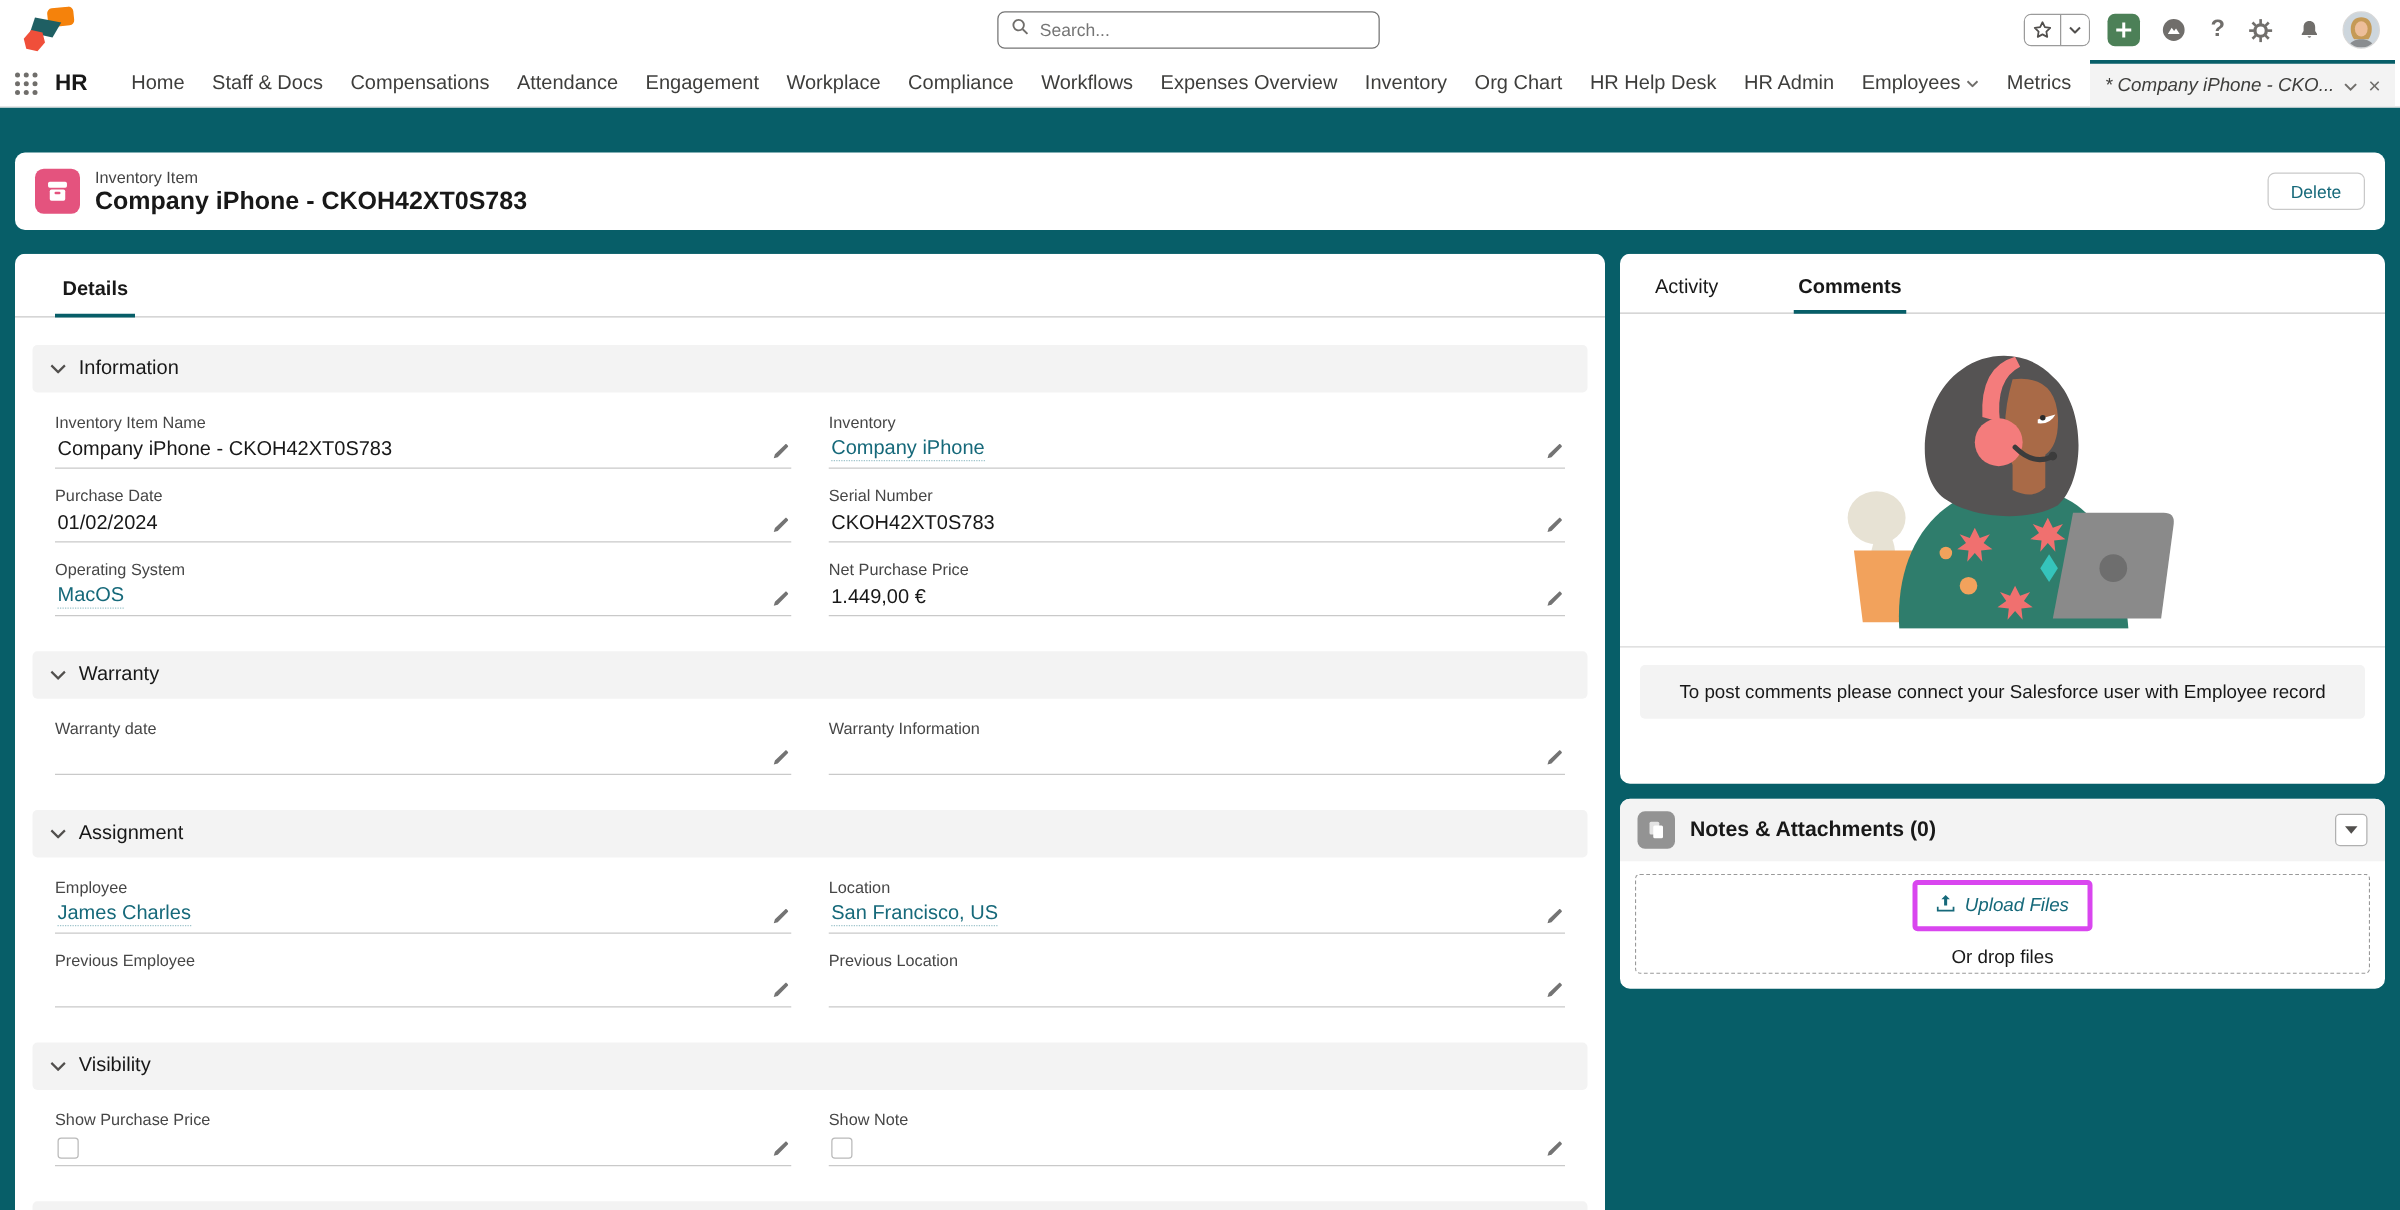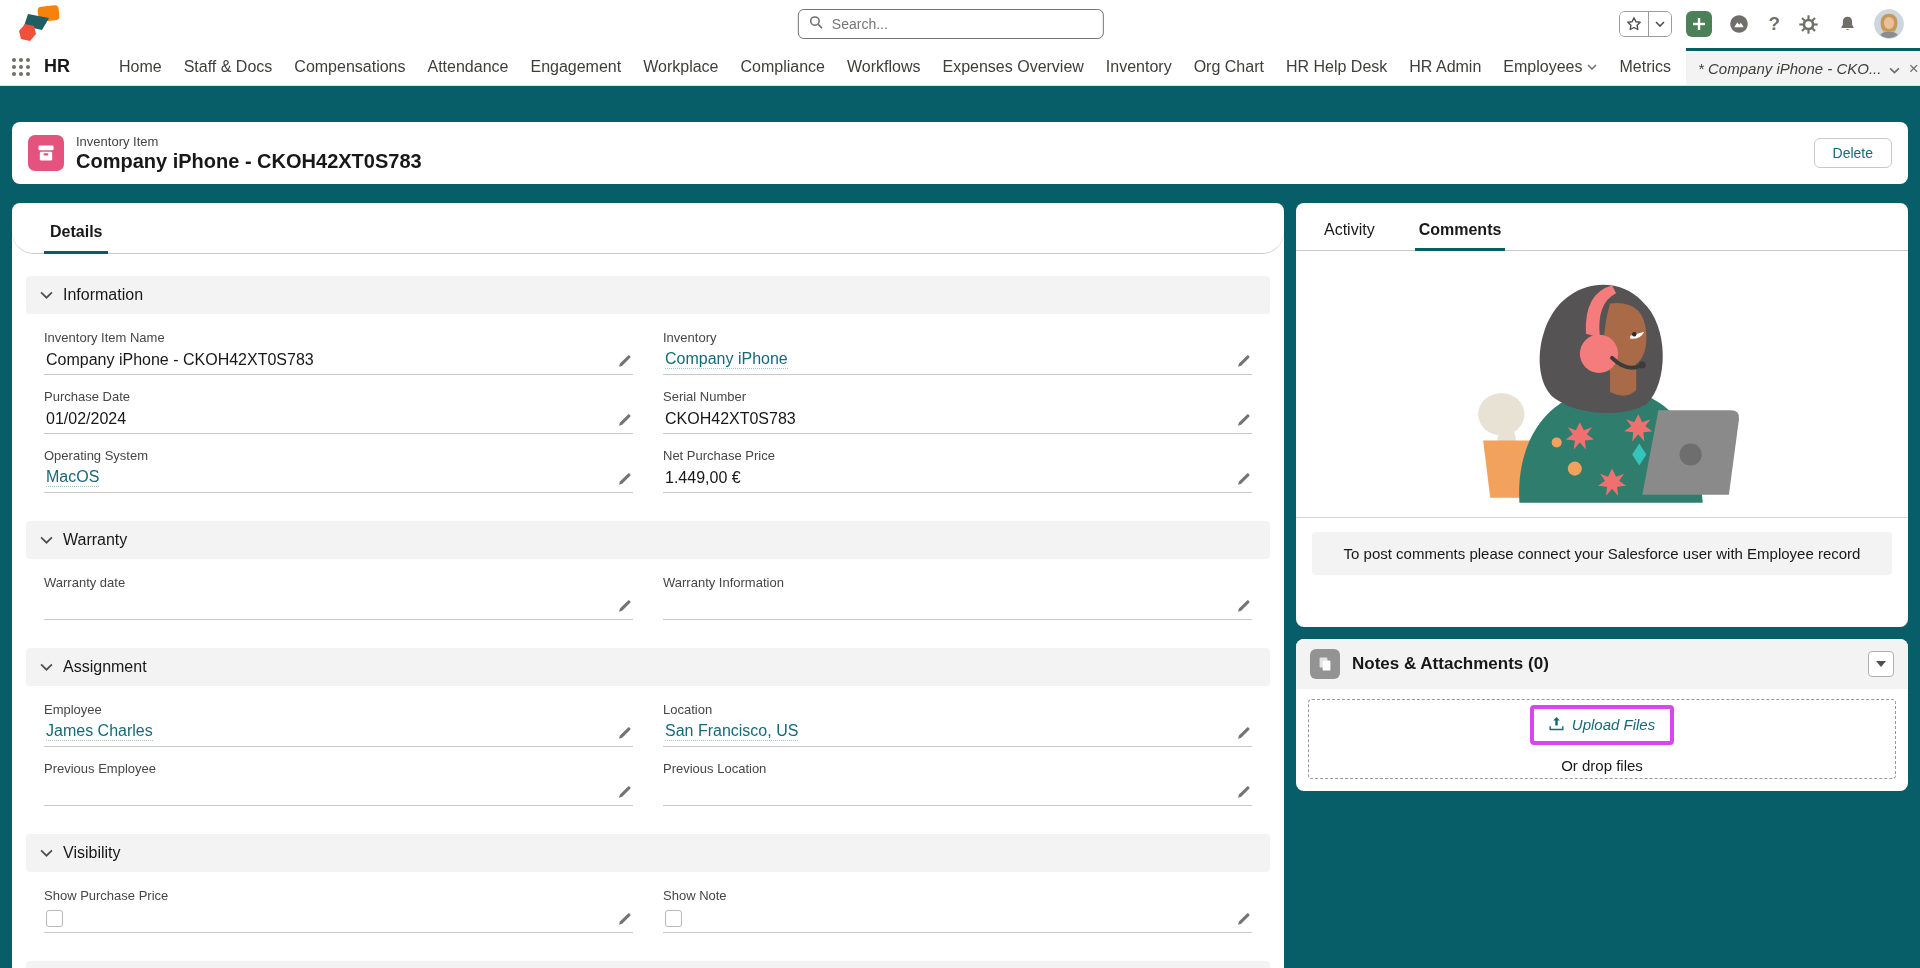--- a/index.html
+++ b/index.html
@@ -20,58 +20,58 @@
   .icon-btn { background:none; border:none; cursor:pointer; display:flex; align-items:center; justify-content:center; padding:2px; }
   .plus-btn { width:26px; height:26px; border-radius:6px; background:var(--plus-green,#4C8057); display:flex; align-items:center; justify-content:center; border:none; cursor:pointer; }
   .plus-btn svg { display:block; }
   .help-glyph { font-size:19px; font-weight:bold; color:#706e6b; }
   .avatar { width:30px; height:30px; border-radius:50%; overflow:hidden; border:1px solid #d8d8d8; padding:0; background:#cfd7de; }
 
   
   .navbar { height:38px; background:#fff; display:flex; align-items:stretch; padding-left:12px; border-bottom:1px solid #e0e0e0; flex:0 0 auto; }
   .waffle { display:grid; grid-template-columns:repeat(3,4px); grid-gap:3px; align-self:center; margin-right:14px; cursor:pointer; }
   .waffle i { width:4px; height:4px; border-radius:50%; background:#706e6b; }
-  .app-name { font-weight:bold; font-size:18px; color:#181818; align-self:center; margin-right:38px; }
+  .app-name { font-weight:bold; font-size:18px; color:#181818; align-self:center; margin-right:24px; }
   .nav-items { display:flex; align-items:stretch; }
   .nav-item { display:flex; align-items:center; gap:5px; padding:0 11px; font-size:16px; color:#3e3e3c; cursor:pointer; white-space:nowrap; }
   .nav-tab { display:flex; align-items:center; gap:8px; padding:0 12px; background:#f3f3f3; border-top:3px solid var(--teal,#075E68); font-size:15px; font-style:italic; color:#3e3e3c; cursor:pointer; white-space:nowrap; margin-left:4px; }
   .nav-tab .x { font-size:17px; color:#706e6b; line-height:1; cursor:pointer; }
   .nav-more { display:flex; align-items:center; gap:8px; padding:0 14px; font-size:15px; font-style:italic; color:#3e3e3c; cursor:pointer; white-space:nowrap; }
   .tri-down { width:0; height:0; border-left:5px solid transparent; border-right:5px solid transparent; border-top:6px solid #706e6b; }
 
   
   .workspace { flex:1; padding:36px 12px 0 12px; display:flex; flex-direction:column; overflow:hidden; }
   .record-card { background:#fff; border-radius:8px; height:62px; display:flex; align-items:center; padding:0 16px; flex:0 0 auto; }
   .record-icon { width:36px; height:36px; border-radius:7px; background:var(--pink,#E4537E); display:flex; align-items:center; justify-content:center; margin-right:12px; }
   .record-meta .entity { font-size:13px; color:#444; }
   .record-meta .title { font-size:20px; font-weight:bold; color:#181818; margin-top:1px; }
   .delete-btn { margin-left:auto; background:#fff; border:1px solid #c9c9c9; border-radius:6px; color:var(--link,#16697A); font-size:14px; padding:6px 18px; cursor:pointer; font-family:inherit; }
 
   .content-row { display:flex; gap:12px; margin-top:19px; flex:1; overflow:hidden; }
 
   
   .details-card { flex:1; background:#fff; border-radius:8px 8px 0 0; overflow:hidden; }
-  .details-tabs { padding:20px 32px 0 32px; border-bottom:1px solid #c9c9c9;border-radius:22px; }
+  .details-tabs { padding:20px 32px 0 32px; border-bottom:1px solid #c9c9c9; }
   .details-tab { display:inline-block; font-size:16px; font-weight:bold; color:#181818; padding:0 6px 12px 6px; position:relative; cursor:pointer; }
   .details-tab::after { content:""; position:absolute; left:0; right:0; bottom:-1px; height:3px; background:var(--teal,#075E68); }
   .section { margin-top:22px; }
   .section-header { margin:0 14px; background:#f3f3f3; border-radius:4px; padding:10px 14px; display:flex; align-items:center; gap:10px; font-size:16px; color:#181818; cursor:pointer; }
   .field-grid { display:grid; grid-template-columns:1fr 1fr; column-gap:30px; padding:2px 32px 6px 32px; }
   .field { padding-top:14px; }
   .field-label { font-size:13px; color:#464646; }
   .field-control { display:flex; align-items:flex-end; justify-content:space-between; border-bottom:1px solid #c9c9c9; padding:4px 2px 5px 2px; min-height:30px; }
   .field-value { font-size:16px; color:#181818; }
   .field-value.link { color:var(--link,#16697A); cursor:pointer; border-bottom:1px dotted #9ec4cb; }
   .pencil { cursor:pointer; display:flex; }
   .checkbox { width:17px; height:17px; border:1px solid #b9b9b9; border-radius:3px; background:#fff; display:inline-block; cursor:pointer; }
 
   
   .right-col { width:612px; display:flex; flex-direction:column; gap:12px; flex:0 0 auto; }
   .activity-card { background:#fff; border-radius:8px; height:424px; display:flex; flex-direction:column; overflow:hidden; }
-  .panel-tabs { display:flex; gap:44px; padding:18px 28px 0 28px; border-bottom:1px solid #c9c9c9; }
+  .panel-tabs { display:flex; gap:64px; padding:18px 28px 0 28px; border-bottom:1px solid #c9c9c9; }
   .panel-tab { font-size:16px; color:#181818; padding-bottom:11px; position:relative; cursor:pointer; }
   .panel-tab.active { font-weight:bold; }
   .panel-tab.active::after { content:""; position:absolute; left:-4px; right:-4px; bottom:-1px; height:3px; background:var(--teal,#075E68); }
   .illus-wrap { display:flex; justify-content:center; padding-top:10px; }
   .no-comment { text-align:center; font-size:24px; color:#181818; margin-top:4px; }
   .feed-divider { border-top:1px solid #d8d8d8; margin-top:14px; }
   .notice-strip { margin:14px 16px 0 16px; background:#f3f3f3; border-radius:4px; padding:13px 10px; font-size:15px; color:#181818; text-align:center; }
 
   .notes-card { background:#fff; border-radius:8px; height:152px; overflow:hidden; display:flex; flex-direction:column; }
   .notes-header { background:#f3f3f3; display:flex; align-items:center; padding:10px 14px; gap:12px; }

